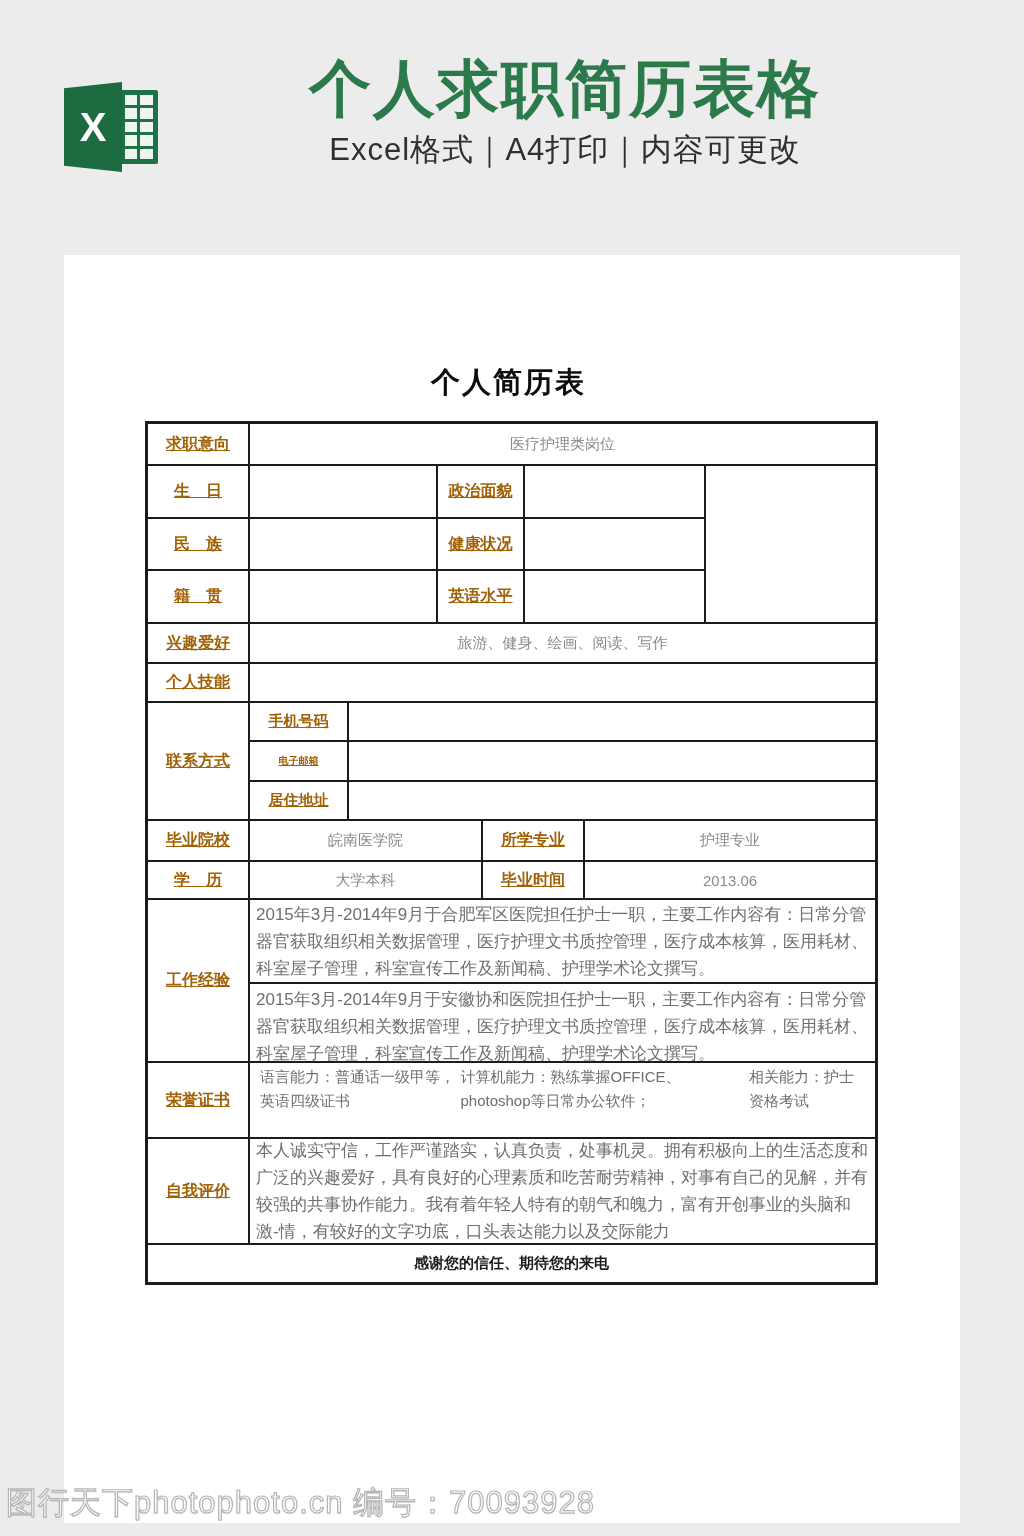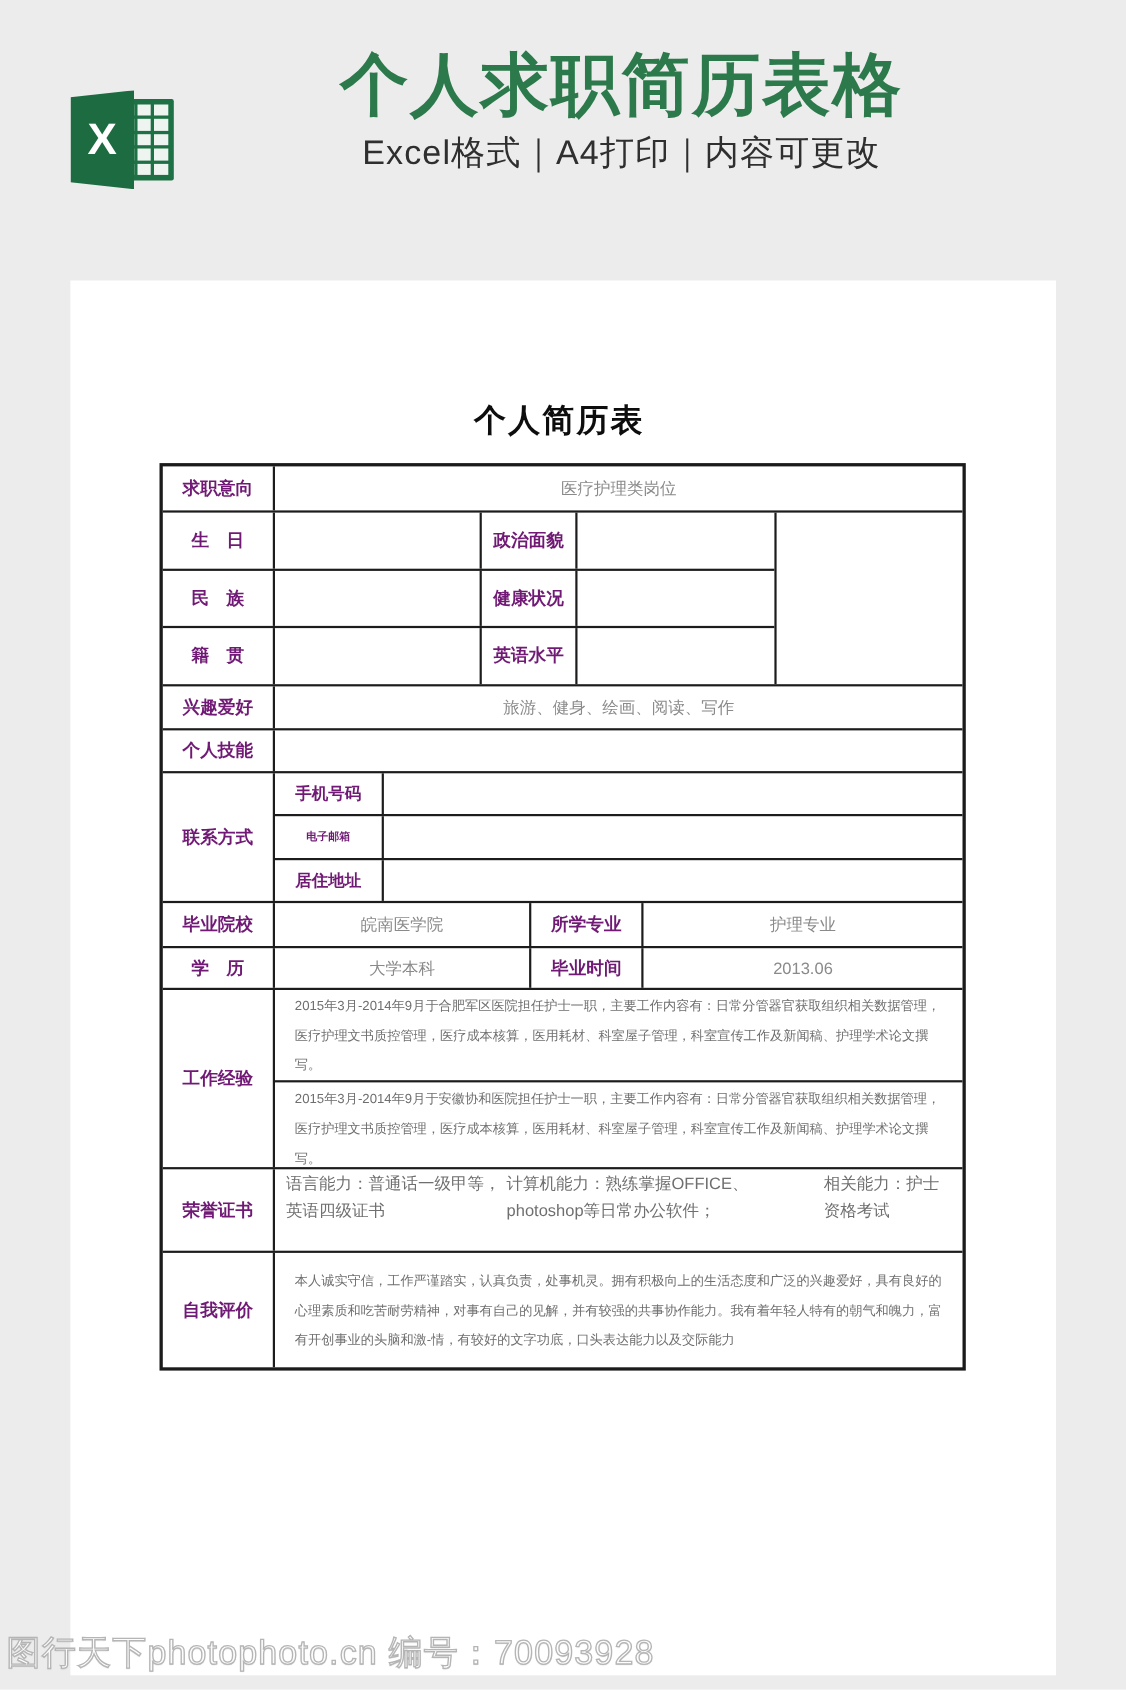--- a/index.html
+++ b/index.html
@@ -13,39 +13,39 @@
   .banner{position:absolute;left:0;top:0;width:1024px;height:255px;}
   .excel-icon{position:absolute;left:64px;top:82px;width:96px;height:90px;}
   .xl-sheet{position:absolute;left:40px;top:8px;width:54px;height:74px;background:#1e7145;border-radius:2px;
             display:grid;grid-template-columns:1fr 1fr 1fr;grid-template-rows:repeat(5,1fr);gap:3px;padding:5px;box-sizing:border-box;}
   .xl-cell{background:#eef4f0;}
   .xl-fold{position:absolute;left:0;top:0;width:58px;height:90px;background:#1d6b40;
            clip-path:polygon(0 7%,100% 0,100% 100%,0 93%);
            display:flex;align-items:center;justify-content:center;}
   .xl-x{color:#ffffff;font-size:40px;font-weight:bold;line-height:1;}
   .banner-text{position:absolute;left:150px;top:0;width:830px;text-align:center;}
-  .banner-title{margin:0;padding-top:44px;font-size:62px;line-height:1.1;font-weight:bold;color:#2c7a4b;letter-spacing:2px;}
+  .banner-title{margin:0;padding-top:55px;font-size:62px;line-height:1.1;font-weight:bold;color:#2c7a4b;letter-spacing:2px;}
   .banner-subtitle{margin-top:6px;font-size:31px;color:#2f2f2f;letter-spacing:1px;}
   
   .page{position:absolute;left:64px;top:255px;width:896px;height:1268px;background:#ffffff;}
   .doc-title{position:absolute;left:81px;top:108px;width:727px;margin:0;text-align:center;
              font-size:29px;font-weight:bold;color:#0d0d0d;letter-spacing:2px;}
   
   .rt{position:absolute;left:81px;top:166px;width:727px;border:3px solid #1b1b1b;background:#ffffff;box-sizing:content-box;}
   .row{display:flex;border-top:2px solid #1c1c1c;box-sizing:border-box;}
   .row:first-child{border-top:none;}
   .c{border-left:2px solid #1c1c1c;box-sizing:border-box;min-width:0;}
   .row > .c:first-child, .srow > .c:first-child{border-left:none;}
   .stack{display:flex;flex-direction:column;flex:1;border-left:2px solid #1c1c1c;box-sizing:border-box;min-width:0;}
   .stack.noborder{border-left:none;}
   .srow{display:flex;flex:1;border-top:2px solid #1c1c1c;box-sizing:border-box;}
   .srow:first-child{border-top:none;}
-  .lbl{display:flex;align-items:center;justify-content:center;font-weight:bold;font-size:16px;color:#701a75;text-align:center;}
+  .lbl{display:flex;align-items:center;justify-content:center;font-weight:bold;font-size:16px;color:#a16207;text-align:center;text-decoration:underline;}
   .val{display:flex;align-items:center;justify-content:center;font-size:15px;color:#8a8a8a;text-align:center;}
-  .par{display:flex;align-items:center;font-size:12px;color:#6f6f6f;line-height:27px;padding:2px 18px;text-align:left;}
+  .par{display:flex;align-items:center;font-size:17px;color:#6f6f6f;line-height:27px;padding:2px 6px;text-align:left;}
   .lines{display:flex;flex-direction:row;justify-content:center;font-size:15px;color:#6f6f6f;line-height:24px;padding:2px 10px;}
   .thanks{display:flex;align-items:center;justify-content:center;font-size:15px;font-weight:bold;color:#1d1d1d;flex:1;}
   .w100{width:100px;flex:none;}
   .w188{width:188px;flex:none;}
   .w87{width:87px;flex:none;}
   .w97{width:97px;flex:none;}
   .w233{width:233px;flex:none;}
   .w102{width:102px;flex:none;}
   .w171{width:171px;flex:none;}
   .grow{flex:1;}
@@ -181,17 +181,20 @@
         <div>计算机能力：熟练掌握OFFICE、photoshop等日常办公软件；</div>
         <div>相关能力：护士资格考试</div>
       </div>
     </div>
 
     <div class="row" style="height:106px">
       <div class="c lbl w100">自我评价</div>
       <div class="c par grow">本人诚实守信，工作严谨踏实，认真负责，处事机灵。拥有积极向上的生活态度和广泛的兴趣爱好，具有良好的心理素质和吃苦耐劳精神，对事有自己的见解，并有较强的共事协作能力。我有着年轻人特有的朝气和魄力，富有开创事业的头脑和激-情，有较好的文字功底，口头表达能力以及交际能力</div>
     </div>
 
+    <div class="row" style="height:39px">
+      <div class="c thanks">感谢您的信任、期待您的来电</div>
+    </div>
 
   </div>
 </div>
 
 <div class="watermark">图行天下photophoto.cn 编号：70093928</div>
 
 </body></html>

